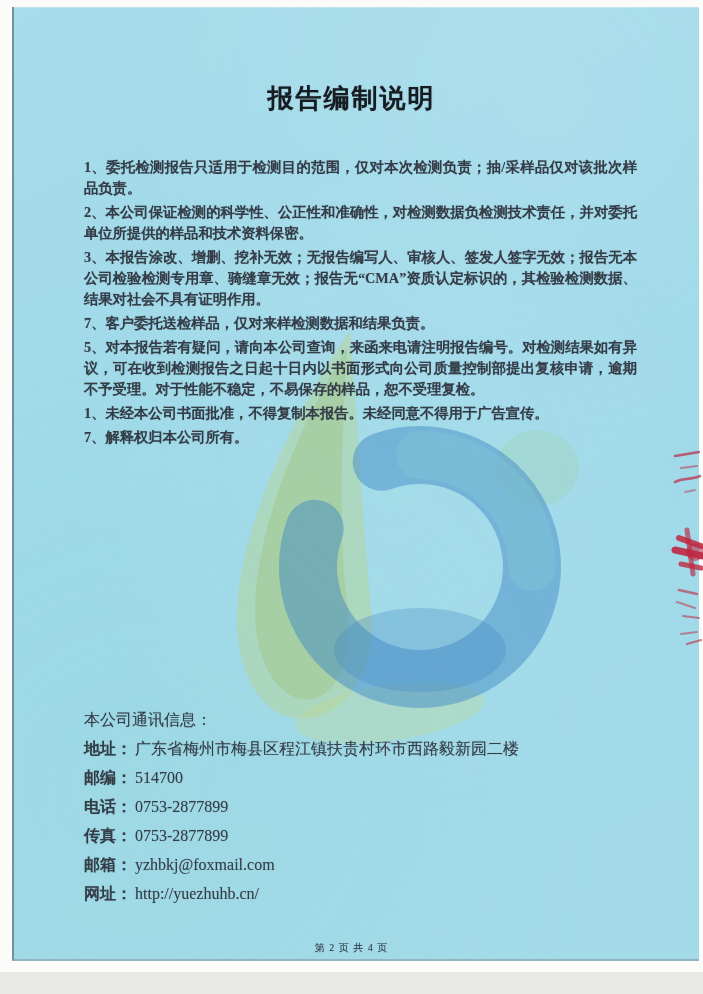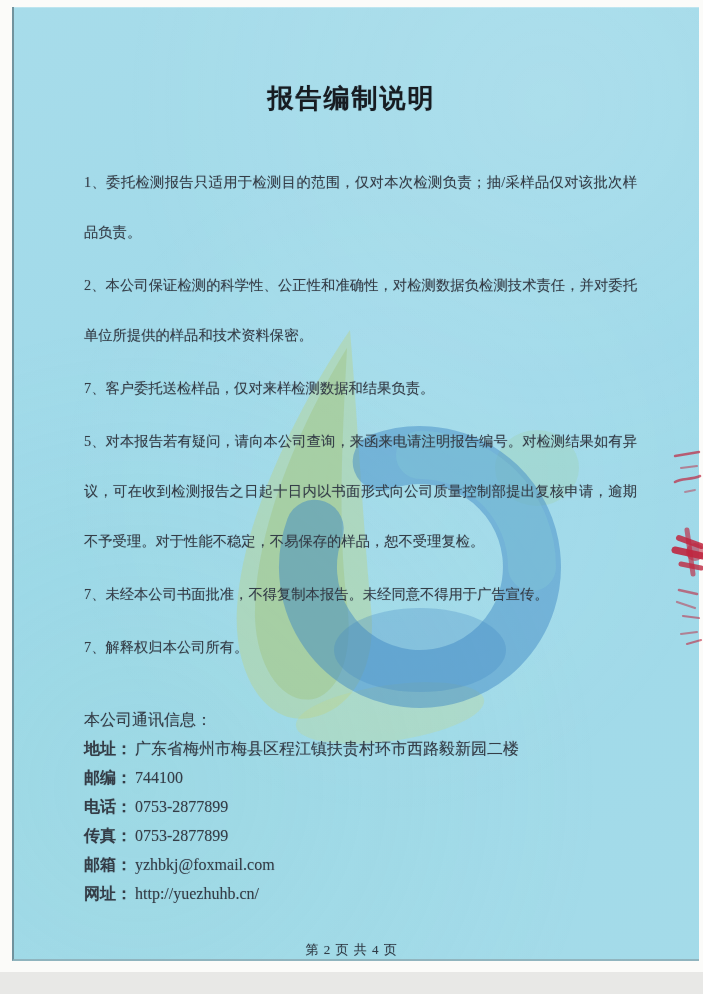--- a/index.html
+++ b/index.html
@@ -25,33 +25,34 @@
   .seal{position:absolute;right:0;top:438px;width:34px;height:215px;z-index:3;pointer-events:none;}
 
   .title{
     position:absolute;top:81px;left:0;width:100%;text-align:center;
     font-family:"Liberation Sans",sans-serif;font-weight:700;
     font-size:26px;letter-spacing:2px;color:#171c22;
     text-shadow:0 0 1px rgba(23,28,34,.45);
   }
   .items{position:absolute;left:84px;top:157px;width:553px;}
   .items p{
-    margin:0 0 3px 0;font-size:14.3px;line-height:50px;
+    margin:0 0 3px 0;font-size:14.3px;line-height:21px;
     text-align:justify;color:#343d47;
     text-shadow:0 0 1px rgba(52,61,71,.35);
+    font-weight:bold;
   }
   .contact{
     position:absolute;left:84px;top:705px;font-size:16px;line-height:29px;
     color:#343d47;text-shadow:0 0 1px rgba(52,61,71,.35);
   }
   .contact .row .label{display:inline-block;font-weight:bold;}
   .contact .row .value{display:inline-block;margin-left:3px;text-align:center;}
   .footer{
     position:absolute;top:941px;left:0;width:100%;text-align:center;
-    font-size:13px;letter-spacing:1px;color:#2f3a45;
+    font-size:10px;letter-spacing:1px;color:#2f3a45;
     text-shadow:0 0 1px rgba(47,58,69,.3);
   }
 </style>
 </head>
 <body>
 
 <div class="screen">
   <div class="page"></div>
 
   <svg class="watermark" viewBox="0 0 400 430">
@@ -82,33 +83,34 @@
     </g>
     <circle cx="26" cy="114" r="9" fill="#bf2740" opacity="0.55"></circle>
   </svg>
 
   <div class="content">
     <div class="title">报告编制说明</div>
 
     <div class="items">
       <p>1、委托检测报告只适用于检测目的范围，仅对本次检测负责；抽/采样品仅对该批次样品负责。</p>
       <p>2、本公司保证检测的科学性、公正性和准确性，对检测数据负检测技术责任，并对委托单位所提供的样品和技术资料保密。</p>
+      <p>3、本报告涂改、增删、挖补无效；无报告编写人、审核人、签发人签字无效；报告无本公司检验检测专用章、骑缝章无效；报告无“CMA”资质认定标识的，其检验检测数据、结果对社会不具有证明作用。</p>
       <p>7、客户委托送检样品，仅对来样检测数据和结果负责。</p>
       <p>5、对本报告若有疑问，请向本公司查询，来函来电请注明报告编号。对检测结果如有异议，可在收到检测报告之日起十日内以书面形式向公司质量控制部提出复核申请，逾期不予受理。对于性能不稳定，不易保存的样品，恕不受理复检。</p>
-      <p>7、未经本公司书面批准，不得复制本报告。未经同意不得用于广告宣传。</p>
+      <p>1、未经本公司书面批准，不得复制本报告。未经同意不得用于广告宣传。</p>
       <p>7、解释权归本公司所有。</p>
     </div>
 
     <div class="contact">
       <div class="row">本公司通讯信息：</div>
       <div class="row">
         <span class="label">地址：</span><span class="value">广东省梅州市梅县区程江镇扶贵村环市西路毅新园二楼</span>
       </div>
       <div class="row">
-        <span class="label">邮编：</span><span class="value">744100</span>
+        <span class="label">邮编：</span><span class="value">514700</span>
       </div>
       <div class="row">
         <span class="label">电话：</span><span class="value">0753-2877899</span>
       </div>
       <div class="row">
         <span class="label">传真：</span><span class="value">0753-2877899</span>
       </div>
       <div class="row">
         <span class="label">邮箱：</span><span class="value">yzhbkj@foxmail.com</span>
       </div>

